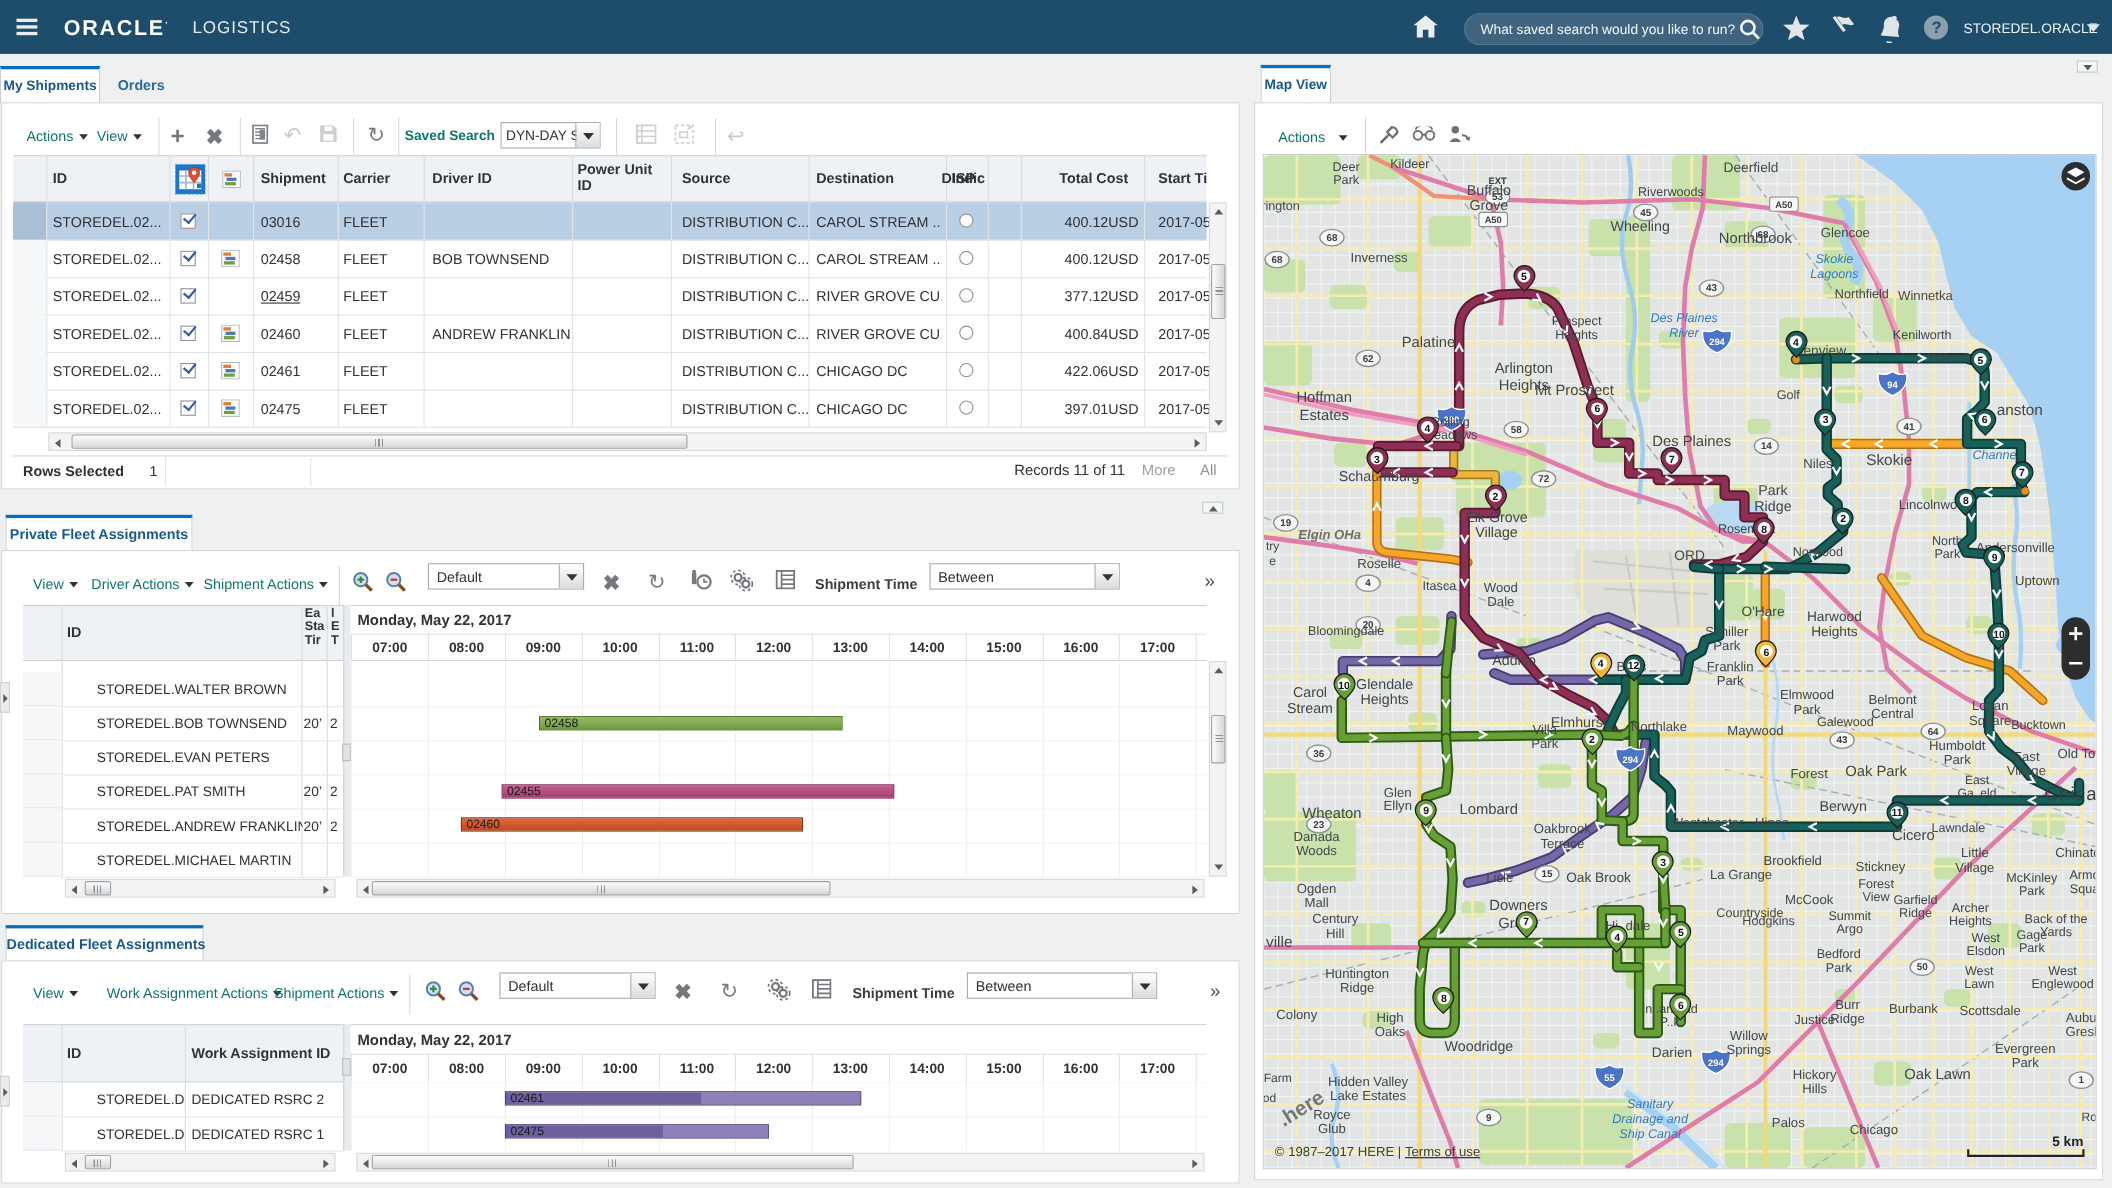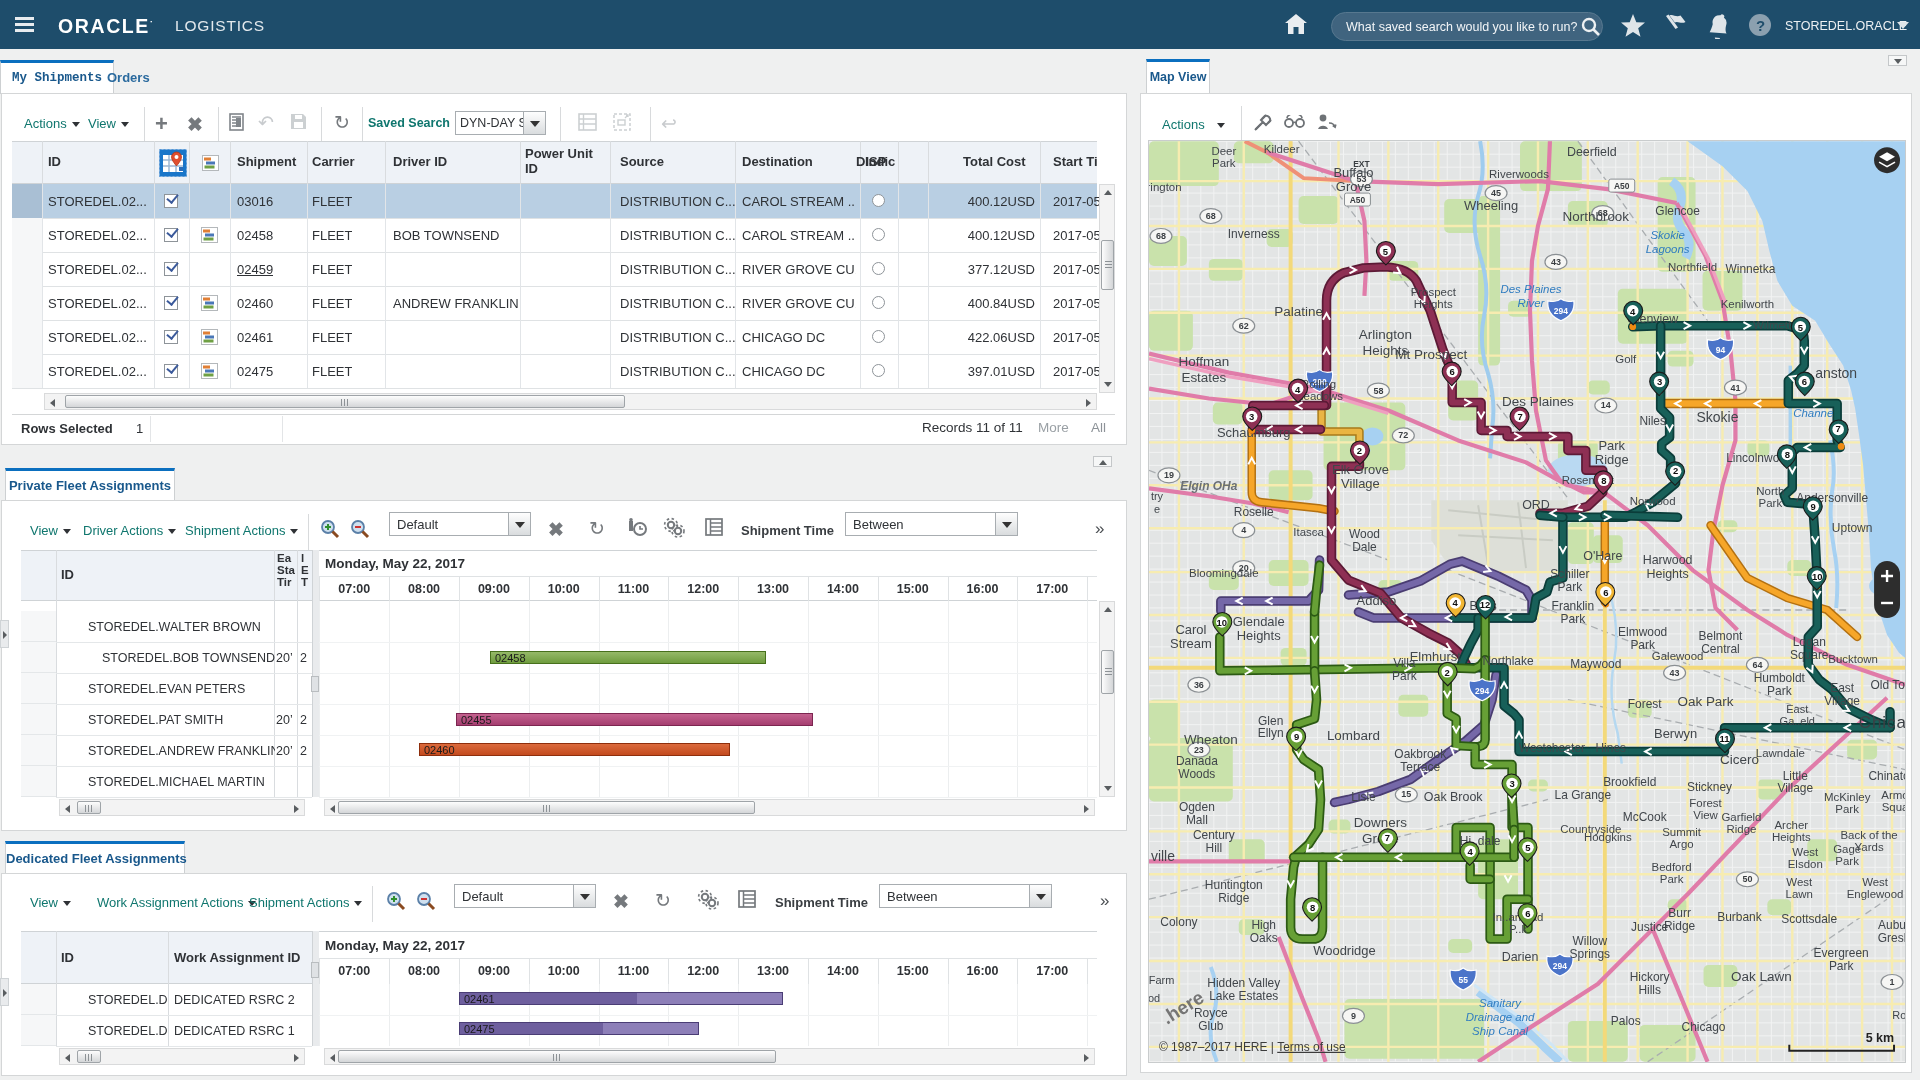--- a/index.html
+++ b/index.html
@@ -62,21 +62,21 @@
  <path d="M5.5 2.5 C9 0.5 12 5 16.5 2.5 L21.5 9 C17 11.5 14 7.5 10.8 9.5 Z" fill="#dfe5e9"></path>
 </svg>
 <svg class="abs" style="left:1705px;top:13px;" width="26" height="26" viewBox="0 0 26 26">
  <path d="M12 2 a2 2 0 0 1 4 1.2 A7 7 0 0 1 20.5 10 c0.3 4 1.5 6 3 7.5 L7 21.5 c0.3-2.5 0.8-5.5 0.4-8.8 A7 7 0 0 1 12 2 Z M13.6 25 a2.6 2.6 0 0 0 5-1.3 Z" fill="#dfe5e9" transform="rotate(18 13 13)"></path>
 </svg>
 <div class="abs" style="left:1749px;top:14px;width:22px;height:22px;border-radius:50%;background:#8ba0af;"></div>
 <div class="abs" style="left:1756px;top:17px;font-size:15px;font-weight:bold;color:#1e4d6b;">?</div>
 <div class="abs wht" style="left:1785px;top:19px;font-size:12.5px;color:#eef1f3;">STOREDEL.ORACLE</div>
 <div class="abs" style="left:1897px;top:22px;width:0;height:0;border-left:6px solid transparent;border-right:6px solid transparent;border-top:7px solid #dfe5e9;"></div>
 
-<div class="tab-act" style="left:0px;top:60px;width:114px;height:34px;line-height:31px;font-family:Liberation Mono, monospace;">My Shipments</div>
+<div class="tab-act" style="left:0px;top:60px;width:91px;height:34px;line-height:31px;">My Shipments</div>
 <div class="tab-in abs" style="left:107px;top:70px;font-weight:bold;">Orders</div>
 
 <div class="panel" style="left:1px;top:93px;width:1126px;height:352px;"></div>
 
 <div class="abs tbtxt" style="left:24px;top:116px;">Actions<span class="caret"></span></div>
 <div class="abs tbtxt" style="left:88px;top:116px;">View<span class="caret"></span></div>
 <div class="sep" style="left:144px;top:107px;height:42px;"></div>
 <div class="gicon" style="left:155px;top:111px;font-size:22px;font-weight:bold;">+</div>
 <div class="gicon" style="left:187px;top:113px;font-size:19px;font-weight:bold;">✖</div>
 <div class="sep" style="left:218px;top:107px;height:42px;"></div>
@@ -338,21 +338,21 @@
 <div class="colline" style="left:56px;top:550px;height:247px;"></div>
 <div class="colline" style="left:274px;top:550px;height:247px;"></div>
 <div class="colline" style="left:297px;top:550px;height:247px;"></div>
 <div class="abs" style="left:312px;top:550px;width:7px;height:247px;background:#e9ebed;border-left:1px solid #cfd3d6;"></div>
 <div class="abs" style="left:311px;top:676px;width:8px;height:16px;background:#dfe2e5;border:1px solid #b9bdc0;"></div>
 
 <div class="abs" style="left:21px;top:611px;width:35px;height:31px;background:#f6f7f8;border-bottom:1px solid #e4e7e9;"></div>
 <div class="cell link" style="left:88px;top:620px;font-size:12.5px;width:187px;">STOREDEL.WALTER BROWN</div>
 <div class="rowline" style="left:56px;top:642px;width:256px;background:#e4e7e9;"></div>
 <div class="abs" style="left:21px;top:642px;width:35px;height:31px;background:#f6f7f8;border-bottom:1px solid #e4e7e9;"></div>
-<div class="cell link" style="left:88px;top:651px;font-size:12.5px;width:187px;text-align:right;">STOREDEL.BOB TOWNSEND</div>
+<div class="cell link" style="left:88px;top:651px;font-size:12.5px;width:187px;">STOREDEL.BOB TOWNSEND</div>
 <div class="cell" style="left:276px;top:651px;font-size:12.5px;">20’</div>
 <div class="cell" style="left:300px;top:651px;font-size:12.5px;">2</div>
 <div class="rowline" style="left:56px;top:673px;width:256px;background:#e4e7e9;"></div>
 <div class="abs" style="left:21px;top:673px;width:35px;height:31px;background:#f6f7f8;border-bottom:1px solid #e4e7e9;"></div>
 <div class="cell link" style="left:88px;top:682px;font-size:12.5px;width:187px;">STOREDEL.EVAN PETERS</div>
 <div class="rowline" style="left:56px;top:704px;width:256px;background:#e4e7e9;"></div>
 <div class="abs" style="left:21px;top:704px;width:35px;height:31px;background:#f6f7f8;border-bottom:1px solid #e4e7e9;"></div>
 <div class="cell link" style="left:88px;top:713px;font-size:12.5px;width:187px;">STOREDEL.PAT SMITH</div>
 <div class="cell" style="left:276px;top:713px;font-size:12.5px;">20’</div>
 <div class="cell" style="left:300px;top:713px;font-size:12.5px;">2</div>

